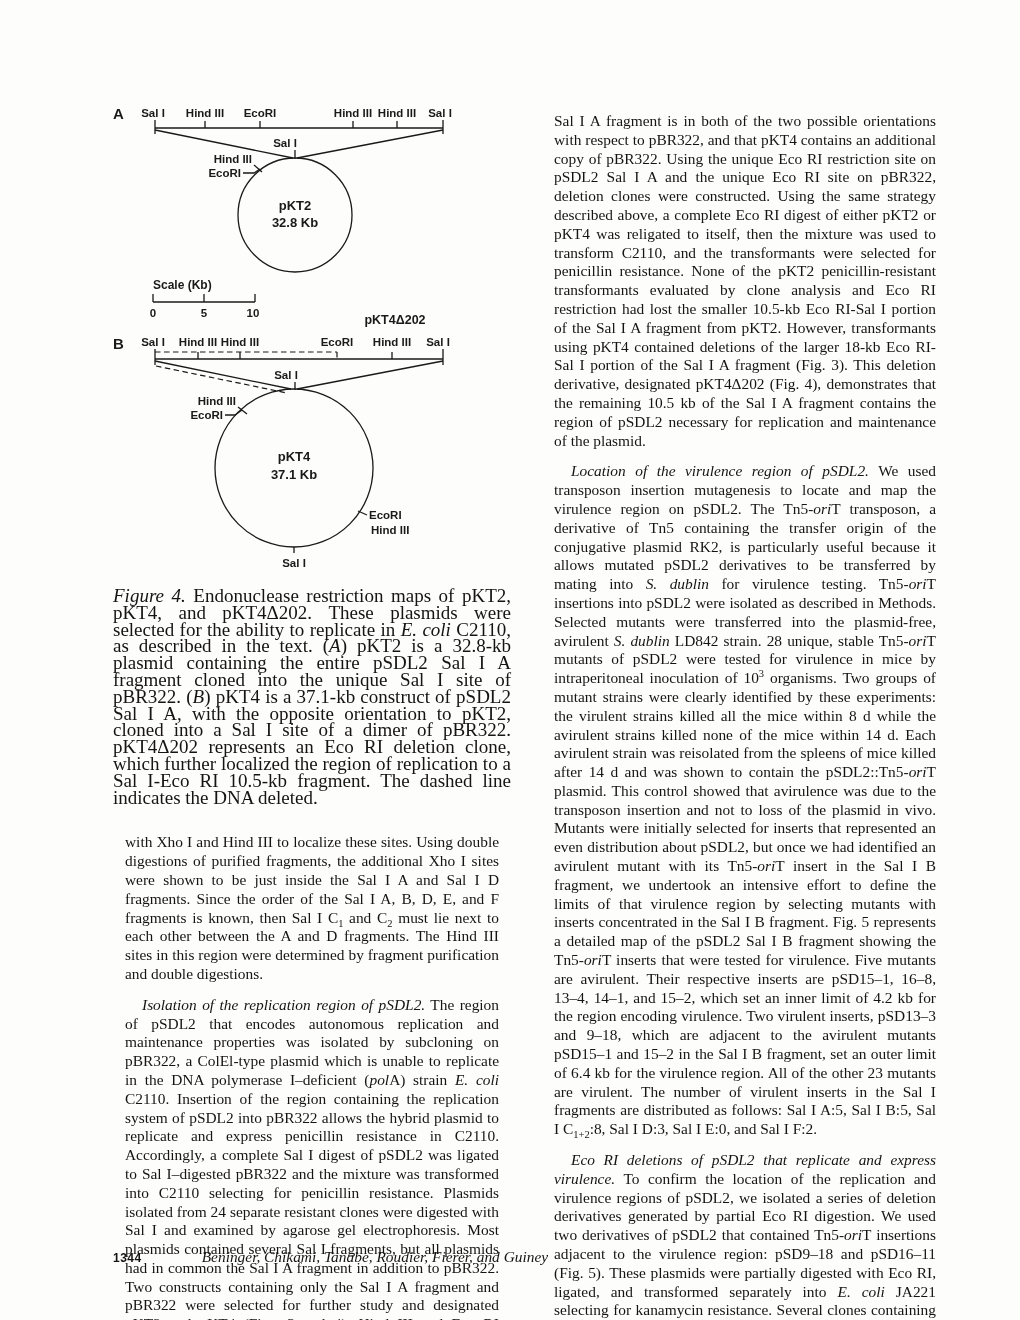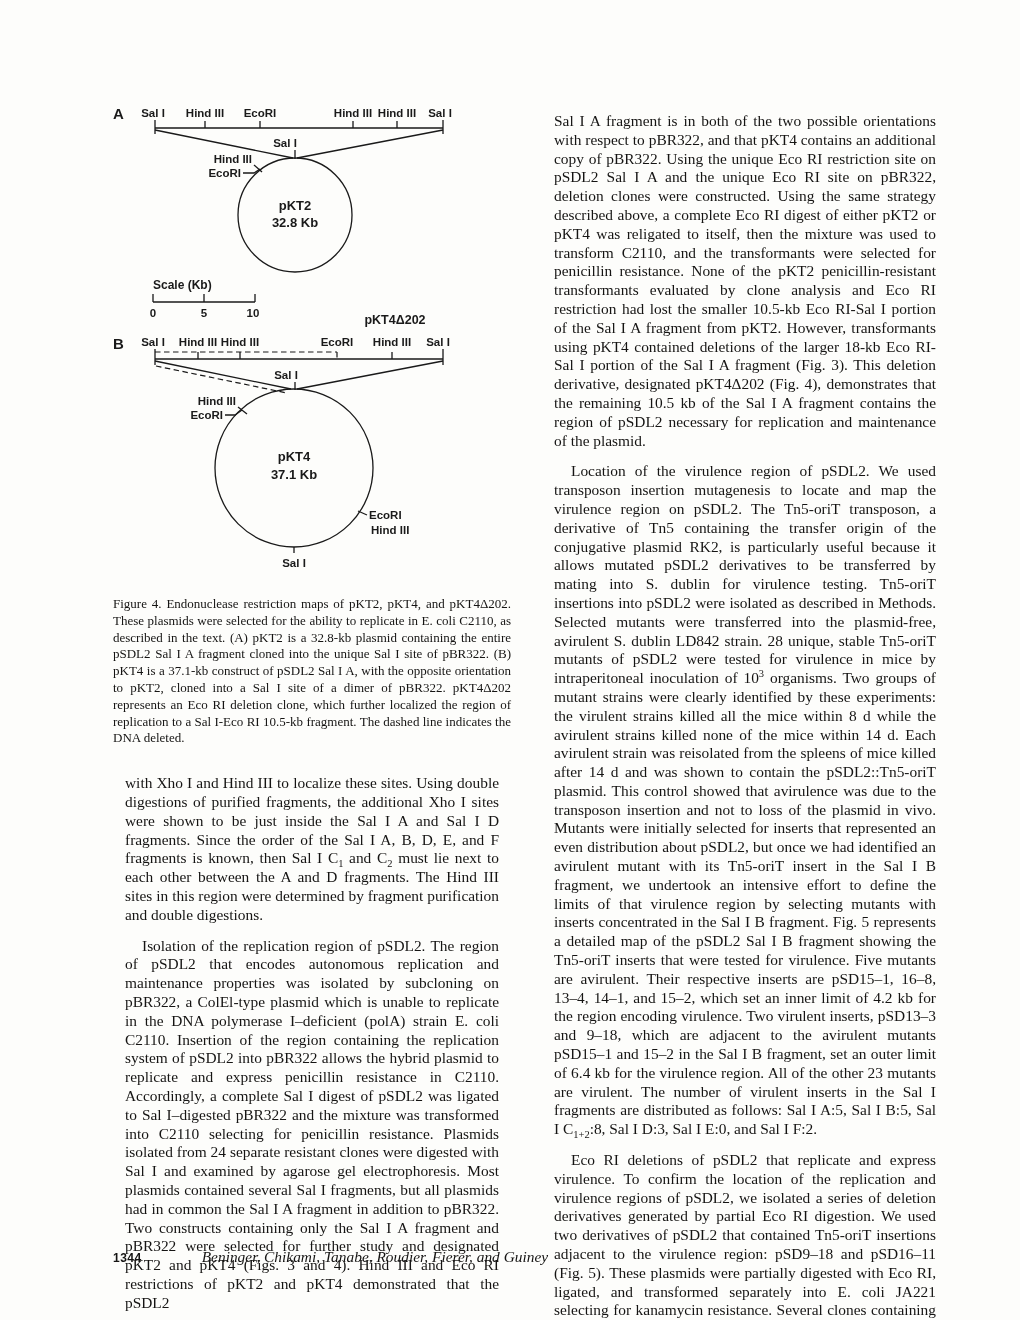--- a/index.html
+++ b/index.html
@@ -10,24 +10,24 @@
     color:#151413;
   }
   .page{position:relative;width:1020px;height:1320px;overflow:hidden;}
   .col{position:absolute;}
   .col-left{left:113px;top:96px;width:398px;}
   .col-right{left:542px;top:100px;width:406px;}
   .bodytext{margin-top:27px;}
   p.para{margin:12px;text-align:justify;font-size:15.4px;line-height:18.8px;}
   p.indent{text-indent:17px;}
   .caption{
-    margin-top:22px;
-    font-size:13px;line-height:16.8px;text-align:justify;
+    margin-top:14px;
+    font-size:19px;line-height:16.8px;text-align:justify;
   }
-  .it{}
+  .it{font-style:italic;}
   sub,sup{font-size:68%;line-height:0;}
   .figure-svg{display:block;}
   .figtext{font-family:"Liberation Sans", sans-serif;font-weight:700;fill:#1a1a1a;}
   .site{font-size:11.5px;}
   .panel-letter{font-size:15px;font-weight:600;}
   .plasmid-name{font-size:13px;}
   .scale-num{font-size:11.5px;}
   .fig-line{stroke:#1a1a1a;stroke-width:1.3;fill:none;}
   .fig-line-thick{stroke:#1a1a1a;stroke-width:1.7;fill:none;}
   .fig-dash{stroke:#1a1a1a;stroke-width:1.2;fill:none;stroke-dasharray:5.5 3.5;}

